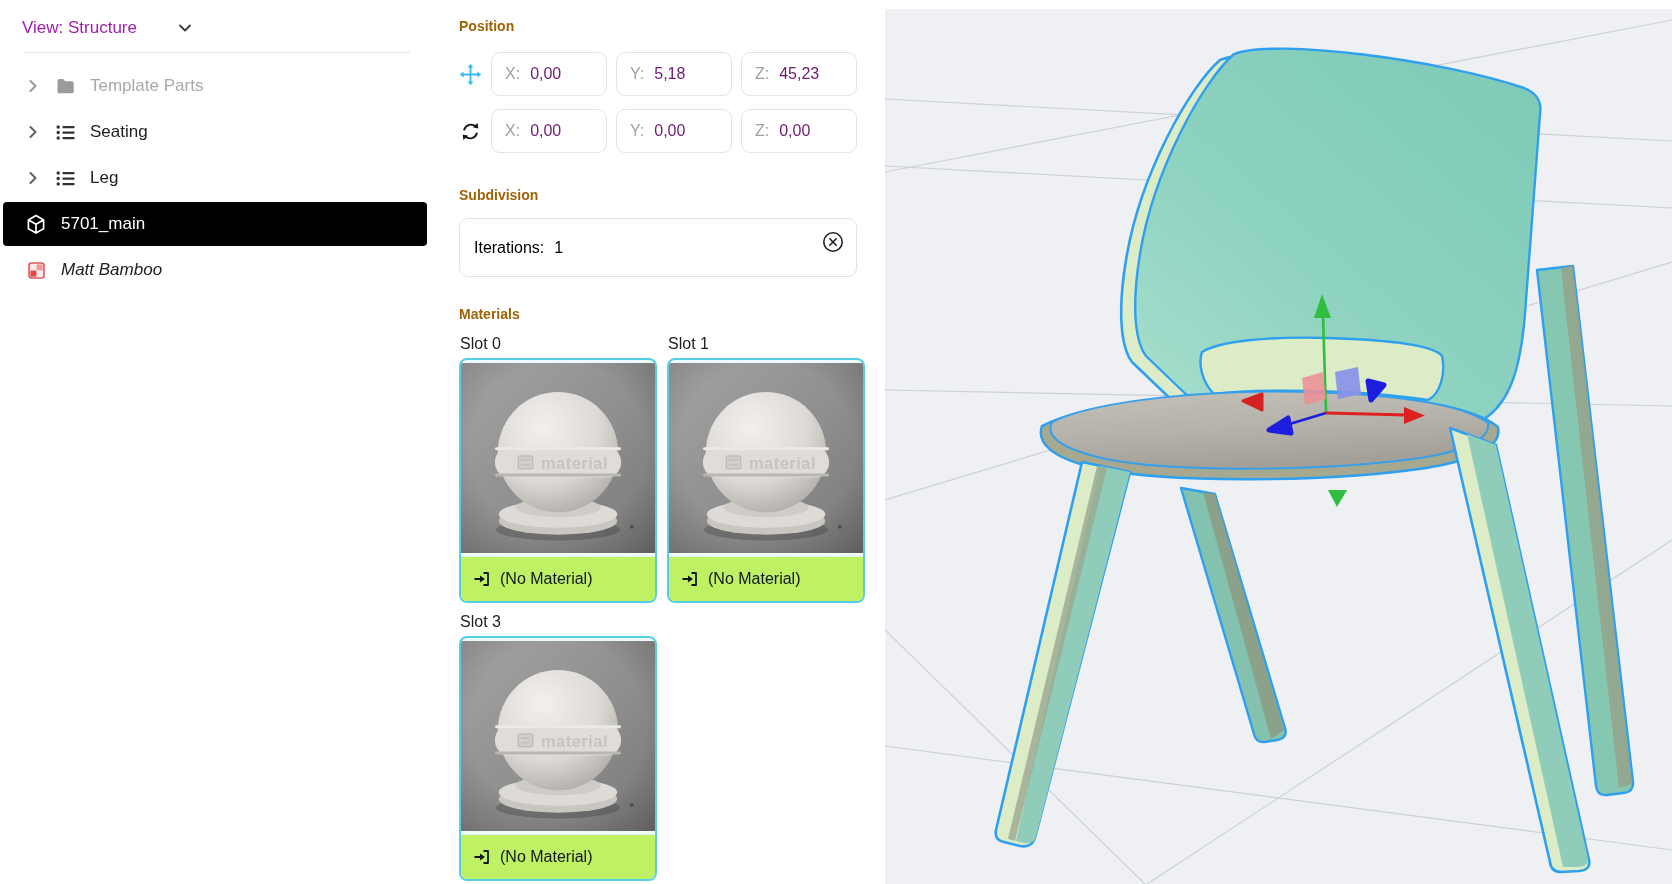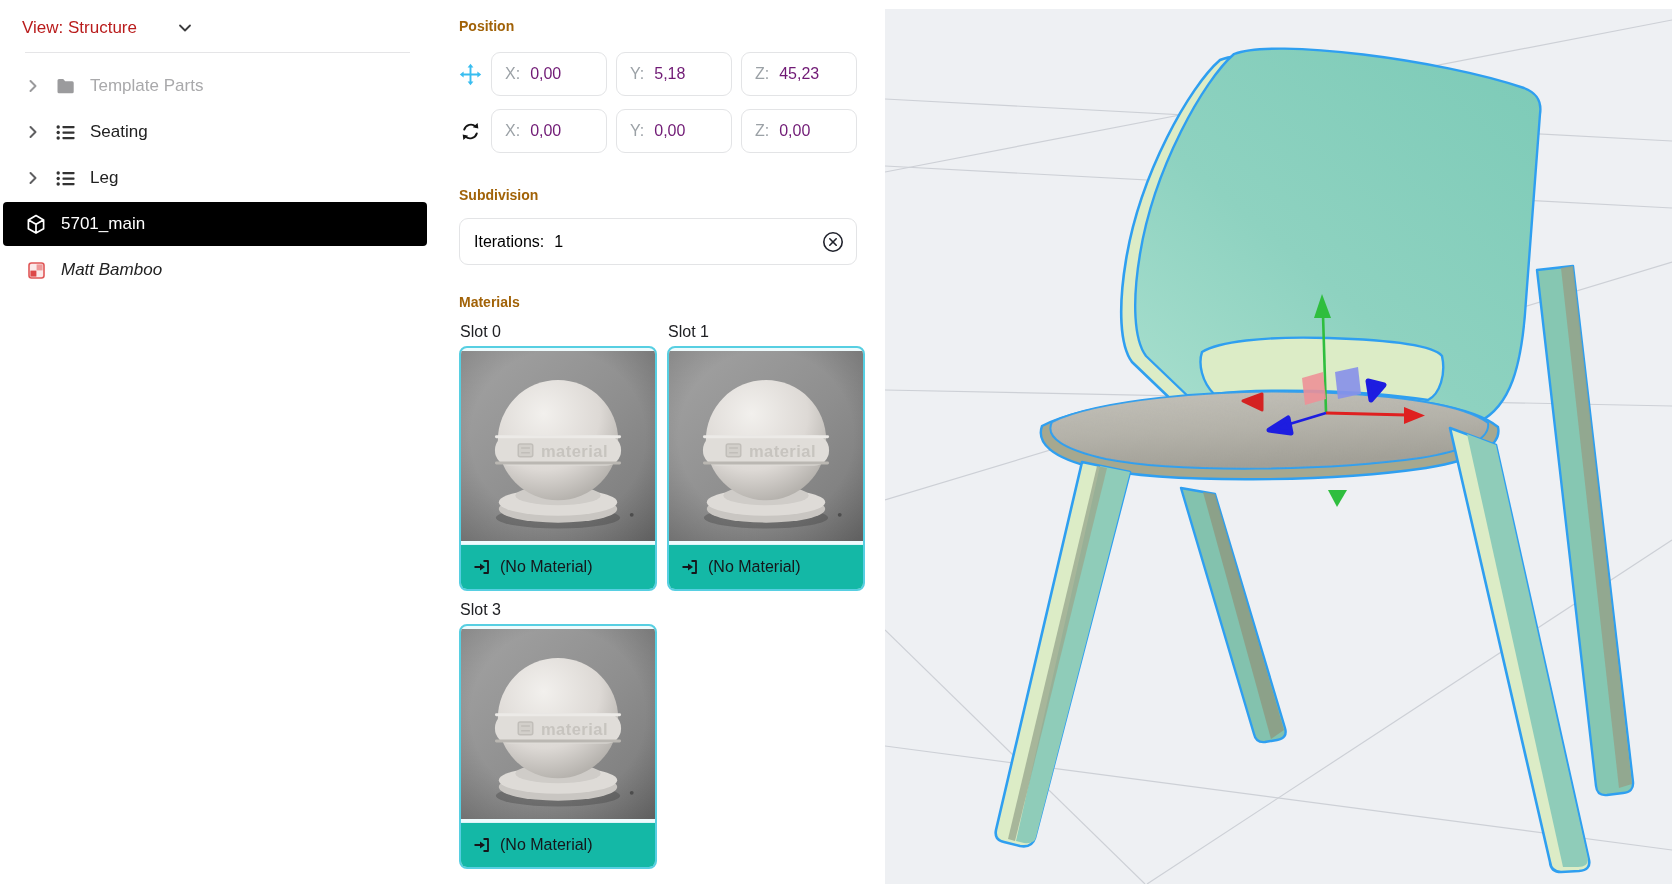--- a/index.html
+++ b/index.html
@@ -3,21 +3,21 @@
 <meta charset="utf-8">
 <style>
   * { box-sizing: border-box; }
   html,body { margin:0; padding:0; background:#ffffff; }
   body { font-family:"Liberation Sans","DejaVu Sans",sans-serif; }
   .app { display:flex; width:1672px; height:884px; overflow:hidden; background:#fff; }
 
   
   .sidebar { width:430px; flex:0 0 430px; padding-top:16px; }
   .view-row { display:flex; align-items:center; padding-left:22px; height:24px;
-              font-size:17px; color:#b91c1c; cursor:pointer;gap:32px; }
+              font-size:17px; color:#a21caf; cursor:pointer;gap:32px; }
   .view-row svg { margin-left:8px; }
   .sb-divider { margin:12px 0 10px 25px; width:385px; height:1px; background:#e5e5e7; }
   .tree-row { display:flex; align-items:center; height:46px; padding-left:24px;
               font-size:17px; color:#212121; cursor:pointer; }
   .tree-row .chev { width:18px; height:18px; margin-right:13px; flex:0 0 18px; display:flex; align-items:center; }
   .tree-row .t-icon { width:20px; height:20px; margin-right:15px; flex:0 0 20px; display:flex; align-items:center; justify-content:center; }
   .tree-row.disabled { color:#a9a9ab; }
   .tree-row.no-chev { padding-left:26px; }
   .tree-row.selected { background:#000; color:#fff; border-radius:4px;
                        margin:1px 3px; height:44px; padding-left:23px; }
@@ -28,34 +28,34 @@
   .sec-h { font-size:14px; font-weight:700; color:#a16207; margin:0; line-height:20px; }
   .vec-row { display:flex; align-items:center; gap:9px; margin-top:16px; }
   .vec-row.second { margin-top:13px; }
   .vec-icon { width:23px; height:23px; flex:0 0 23px; display:flex; align-items:center; justify-content:center; }
   .field { flex:1; height:44px; border:1px solid #e3e4e6; border-radius:9px;
            display:flex; align-items:center; padding:0 13px; gap:10px;
            font-size:16px; background:#fff; cursor:text; min-width:0; }
   .field .lab { color:#9ba1a6; }
   .field .val { color:#701a75; }
   .sub-h { margin-top:32px; }
-  .iter-field { position:relative; margin-top:13px; height:47px; border:1px solid #e3e4e6;
+  .iter-field { position:relative; margin-top:13px; height:59px; border:1px solid #e3e4e6;
                 border-radius:9px; display:flex; align-items:center; padding:0 14px; gap:10px;
                 font-size:16px; cursor:text; }
   .iter-clear { position:absolute; right:11px; top:11px; width:24px; height:24px;
                 background:none; border:none; padding:0; cursor:pointer; display:flex; }
   .mat-h { margin-top:27px; }
   .slots { display:grid; grid-template-columns:198px 198px; column-gap:13px;
            row-gap:15px; margin-top:11px;gap:10px; }
   .slot-label { font-size:16px; color:#202124; margin:0 0 5px 1px; }
   .mat-card { width:198px; border:2px solid #57cfe2; border-radius:8px;
               overflow:hidden; background:#eefbfd; cursor:pointer; }
   .mat-img { display:block; width:194px; height:196px; }
   .mat-foot { height:45px; display:flex; align-items:center; gap:9px; padding:0 12px;
-              font-size:16px; color:#15161a; background:#14b8a6; border-top:1px solid #dcf3f8; }
+              font-size:16px; color:#15161a; background:#bef264; border-top:1px solid #dcf3f8; }
 
   
   .viewport { flex:1; position:relative; background:#fff; }
   .vp-canvas { position:absolute; left:0; top:9px; width:787px; height:875px;
                background:#eef0f3; cursor:grab; }
   .vp-canvas svg { position:absolute; left:0; top:0; }
 </style>
 </head>
 <body>
 

